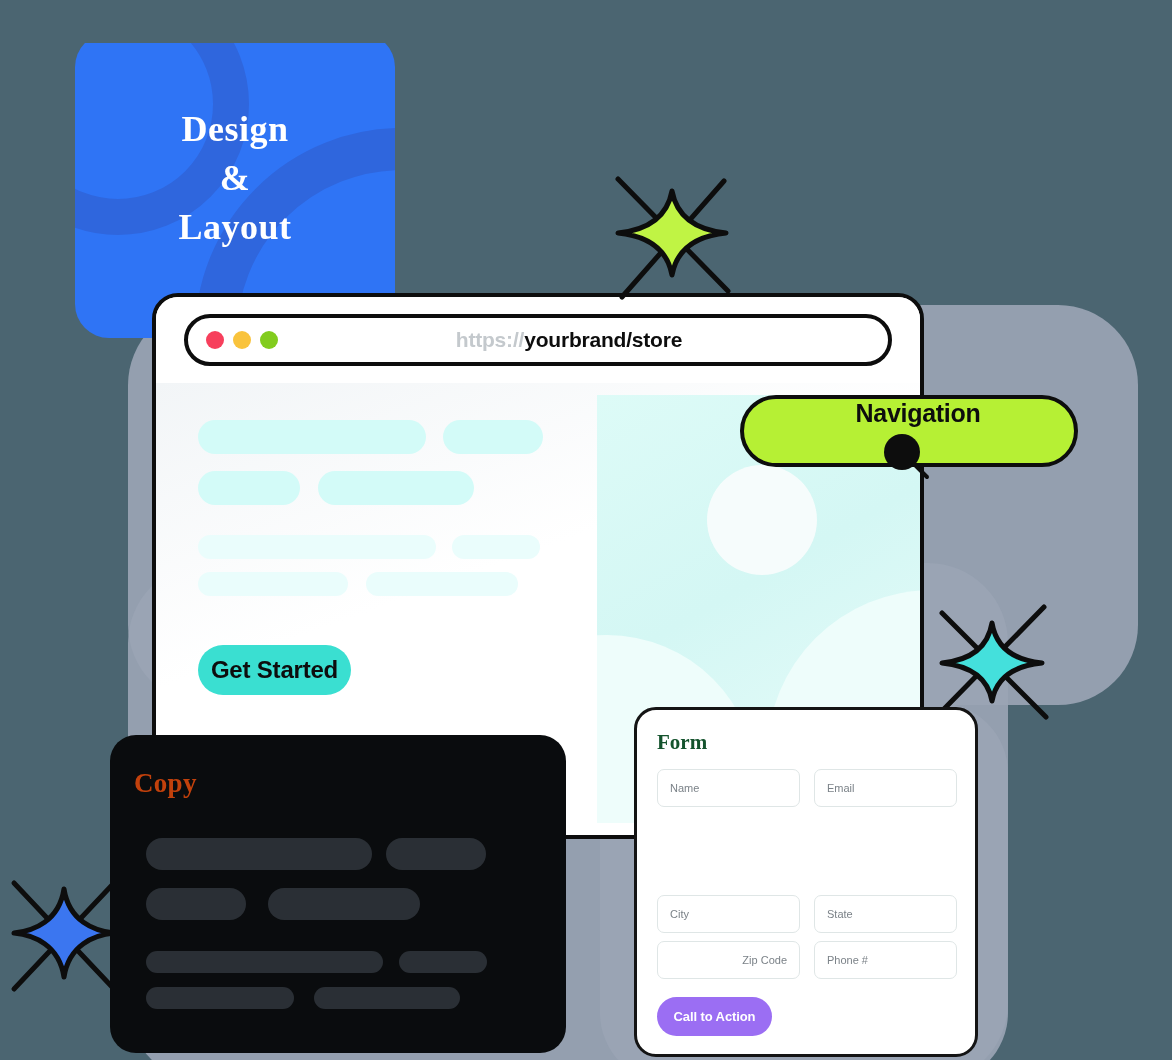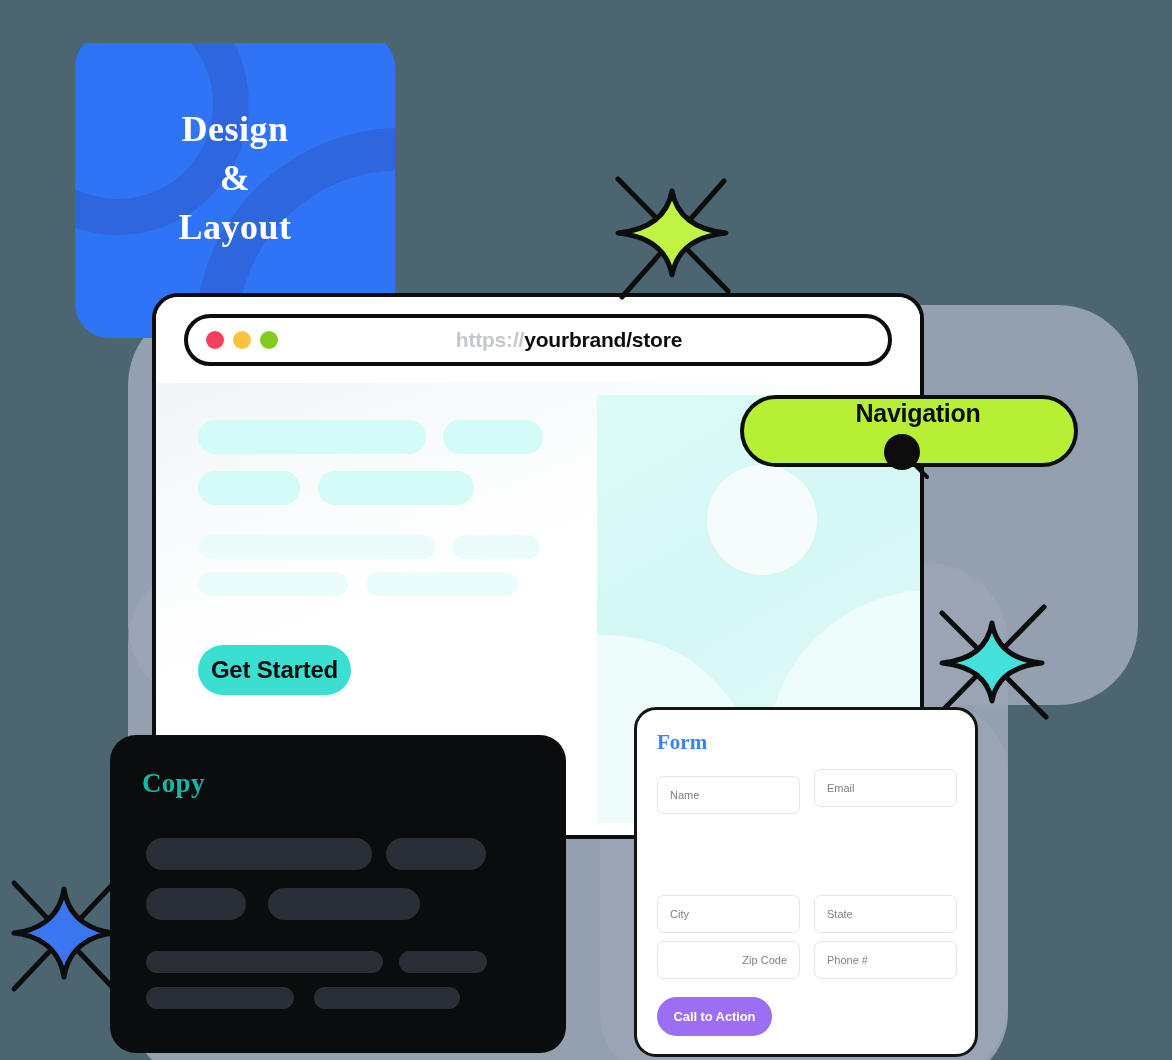--- a/index.html
+++ b/index.html
@@ -198,22 +198,22 @@
   .copy-card {
     position: absolute;
     left: 110px; top: 692px;
     width: 456px; height: 318px;
     background: #0a0c0e;
     border-radius: 26px;
     overflow: hidden;
   }
   .copy-title {
     position: absolute;
-    left: 32px; top: 33px;
-    color: #14b8a6;
+    left: 24px; top: 33px;
+    color: #c2410c;
     font-family: "Liberation Serif", serif;
     font-weight: bold;
     font-size: 27px;
     letter-spacing: .3px;
   }
   .cskel {
     position: absolute;
     background: #2a2f35;
     border-radius: 20px;
   }
@@ -225,21 +225,21 @@
     width: 344px; height: 350px;
     background: #ffffff;
     border: 3px solid #141414;
     border-radius: 22px;
     box-sizing: border-box;
     overflow: hidden;
   }
   .form-title {
     position: absolute;
     left: 20px; top: 20px;
-    color: #3b82f6;
+    color: #14532d;
     font-family: "Liberation Serif", serif;
     font-weight: bold;
     font-size: 21px;
   }
   .field {
     position: absolute;
     border: 1px solid #dfe6e6;
     border-radius: 7px;
     background: #ffffff;
     box-sizing: border-box;
@@ -361,21 +361,21 @@
     <div class="cskel" style="left:158px;top:153px;width:152px;height:32px;"></div>
     <div class="cskel" style="left:36px;top:216px;width:237px;height:22px;"></div>
     <div class="cskel" style="left:289px;top:216px;width:88px;height:22px;"></div>
     <div class="cskel" style="left:36px;top:252px;width:148px;height:22px;"></div>
     <div class="cskel" style="left:204px;top:252px;width:146px;height:22px;"></div>
   </div>
 
   <div class="form-card">
     <div class="form-title">Form</div>
 
-    <input class="field" style="left: 20px; top: 66px; width: 143px; height: 38px;" placeholder="Name">
+    <input class="field" style="left: 20px; top: 59px; width: 143px; height: 38px;" placeholder="Name">
     <input class="field" style="left: 177px; top: 59px; width: 143px; height: 38px;" placeholder="Email">
 
 
     <input class="field" style="left: 20px; top: 185px; width: 143px; height: 38px;" placeholder="City">
     <input class="field" style="left: 177px; top: 185px; width: 143px; height: 38px;" placeholder="State">
 
     <input class="field" style="left: 20px; top: 231px; width: 143px; height: 38px; text-align: right;" placeholder="Zip Code">
     <input class="field" style="left: 177px; top: 231px; width: 143px; height: 38px;" placeholder="Phone #">
 
     <button class="cta">Call to Action</button>

